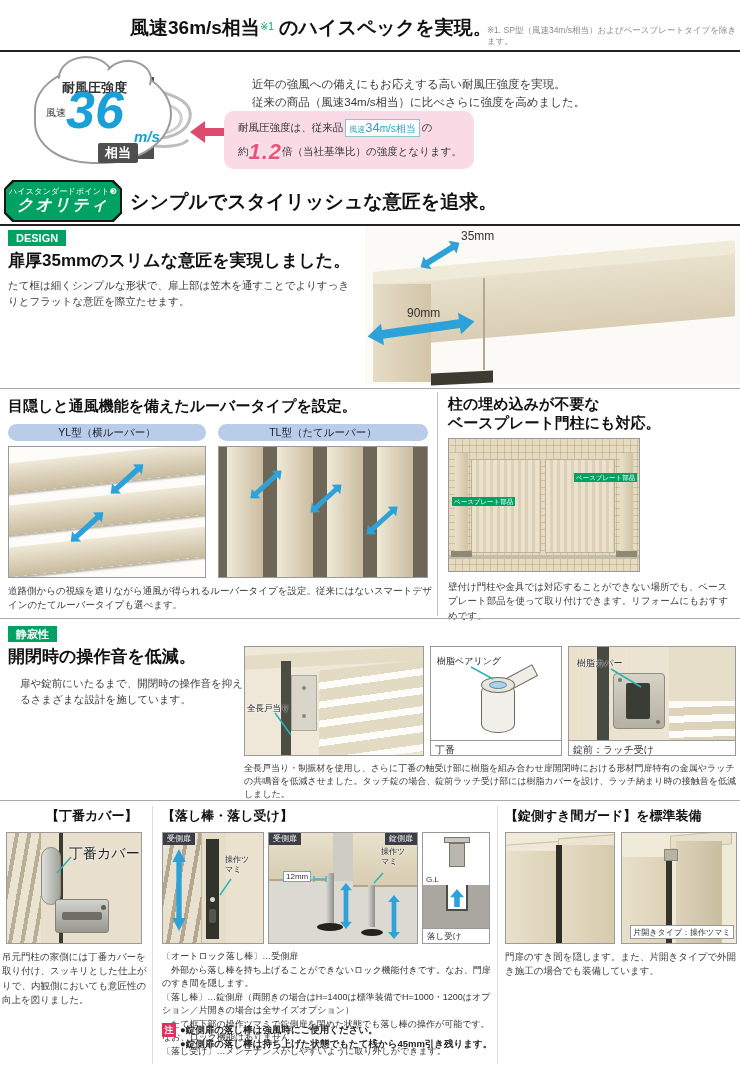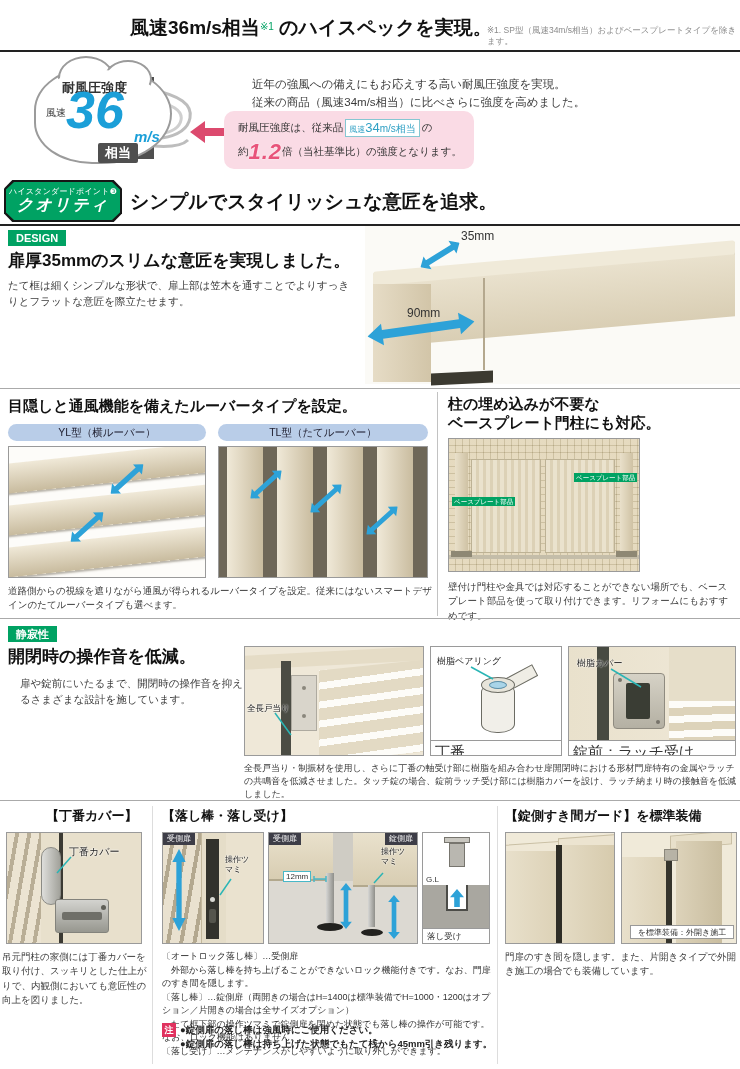--- a/index.html
+++ b/index.html
@@ -30,21 +30,21 @@
   .body9{font-size:9px;color:var(--body);line-height:1.45;}
   .h-sec{font-size:15px;font-weight:600;color:#111;white-space:nowrap;}
   .h-mid{font-size:17px;font-weight:600;color:#111;white-space:nowrap;}
   .h-col{font-size:13px;font-weight:bold;color:#111;white-space:nowrap;}
   .tag-green{display:inline-block;background:var(--green);color:#fff;font-weight:bold;
     font-size:11px;padding:1px 8px;line-height:1.3;}
   .pill{background:var(--pill);border-radius:9px;height:17px;display:flex;align-items:center;
     justify-content:center;font-size:10.5px;color:#223;}
   .imgframe{border:1px solid #9a9a9a;background:#fdfcf9;box-sizing:border-box;overflow:hidden;padding-left:26px;}
   .capbar{position:absolute;left:0;right:0;bottom:0;height:15px;background:#fff;
-    border-top:1px solid #9a9a9a;font-size:15px;color:#333;padding:1.5px 4px;box-sizing:border-box;}
+    border-top:1px solid #9a9a9a;font-size:10px;color:#333;padding:1.5px 4px;box-sizing:border-box;}
   .dark-tag{position:absolute;background:#3d3d47;color:#fff;font-size:8px;padding:1px 4px;line-height:1.2;}
   .photo-label{font-size:8.5px;color:#222;text-shadow:0 0 2px #fff,0 0 2px #fff;white-space:nowrap;}
   .green-mini{position:absolute;background:var(--green);color:#fff;font-size:6.5px;
     padding:1px 2px;line-height:1.1;white-space:nowrap;}
   .callout{background:var(--pink);border-radius:10px;}
   .mini34box{display:inline-block;background:#fff;border:1px solid #86c7d2;color:#2fa0c4;
     padding:0 3px;margin:0 2px;line-height:1.2;vertical-align:-1px;}
   .blue{color:var(--arrowblue);} .rose{color:var(--rose);}
   .big12{font-size:22px;font-weight:bold;color:#e8537a;font-style:italic;letter-spacing:1px;
     text-shadow:0 0 2px #fff;}
@@ -258,21 +258,21 @@
 
   <div class="abs h-col" style="left:2px;top:807px;margin-left:44px;">【丁番カバー】</div>
   <div class="abs imgframe" style="left:6px;top:832px;width:136px;height:112px;background:#e8e0cc;">
     <div class="abs" style="left:0;top:0;width:34px;height:112px;background:repeating-linear-gradient(100deg,#ece4d2 0 8px,#b9ae96 8px 12px);"></div>
     <div class="abs" style="left:52px;top:0;width:4px;height:112px;background:#3b3a33;"></div>
     <div class="abs" style="left:34px;top:14px;width:20px;height:58px;background:linear-gradient(90deg,#dededb,#a2a29b);border:1px solid #8b8b85;border-radius:10px;box-sizing:border-box;"></div>
     <div class="abs" style="left:48px;top:66px;width:54px;height:34px;background:linear-gradient(#d3d3cf,#97978f);border-radius:3px;border:1px solid #83837c;box-sizing:border-box;">
       <div style="position:absolute;left:6px;top:12px;width:40px;height:8px;background:#6f6f68;border-radius:2px;"></div>
       <div style="position:absolute;left:45px;top:5px;width:5px;height:5px;border-radius:50%;background:#5f5f58;"></div>
     </div>
-    <div class="abs photo-label" style="left:62px;top:12px;font-size:10px;">丁番カバー</div>
+    <div class="abs photo-label" style="left:62px;top:12px;font-size:14px;">丁番カバー</div>
     <svg class="abs" style="left:46px;top:22px;" width="20" height="20">
         <line x1="18" y1="2" x2="4" y2="18" stroke="#2ab5b5" stroke-width="1.5"></line>
       </svg>
   </div>
   <div class="abs body95" style="left:2px;top:950px;width:147px;">吊元門柱の家側には丁番カバーを取り付け、スッキリとした仕上がりで、内観側においても意匠性の向上を図りました。</div>
 
   <div class="abs h-col" style="left:162px;top:807px;">【落し棒・落し受け】</div>
 
   <div class="abs imgframe" style="left:162px;top:832px;width:102px;height:112px;background:#eae2cf;">
     <div class="abs" style="left:0;top:0;width:38px;height:112px;background:repeating-linear-gradient(100deg,#e9e1cf 0 9px,#b3a88f 9px 13px);"></div>
@@ -359,17 +359,17 @@
     <div class="abs" style="left:0;top:18px;width:50px;height:94px;background:linear-gradient(90deg,#e8e0cb,#ddd2b7);"></div>
     <div class="abs" style="left:50px;top:12px;width:6px;height:100px;background:#2e2d26;"></div>
     <div class="abs" style="left:56px;top:12px;width:54px;height:100px;background:linear-gradient(90deg,#e4dbc4,#d6caac);"></div>
   </div>
   <div class="abs imgframe" style="left:621px;top:832px;width:116px;height:112px;background:#f0ead9;">
     <div class="abs" style="left:48px;top:0;width:60px;height:12px;background:#e8e0ca;transform:skewY(-5deg);border:1px solid #c9bfa4;"></div>
     <div class="abs" style="left:54px;top:8px;width:46px;height:104px;background:linear-gradient(90deg,#ddd3ba,#c9bd9f);"></div>
     <div class="abs" style="left:0;top:24px;width:44px;height:88px;background:linear-gradient(90deg,#e8e0cb,#ddd2b7);"></div>
     <div class="abs" style="left:44px;top:24px;width:6px;height:88px;background:#35342c;"></div>
     <div class="abs" style="left:42px;top:16px;width:12px;height:10px;background:#b7b3a6;border:1px solid #8a867a;"></div>
-    <div class="abs" style="left:8px;top:92px;width:104px;height:14px;background:#fff;border:1px solid #999;font-size:8px;color:#333;display:flex;align-items:center;justify-content:center;box-sizing:border-box;">を標準装備：外開き施工</div>
+    <div class="abs" style="left:8px;top:92px;width:104px;height:14px;background:#fff;border:1px solid #999;font-size:8px;color:#333;display:flex;align-items:center;justify-content:center;box-sizing:border-box;">片開きタイプ：操作ツマミ</div>
   </div>
   <div class="abs body95" style="left:505px;top:950px;width:233px;">門扉のすき間を隠します。また、片開きタイプで外開き施工の場合でも装備しています。</div>
 
 </div>
 
 </body></html>

